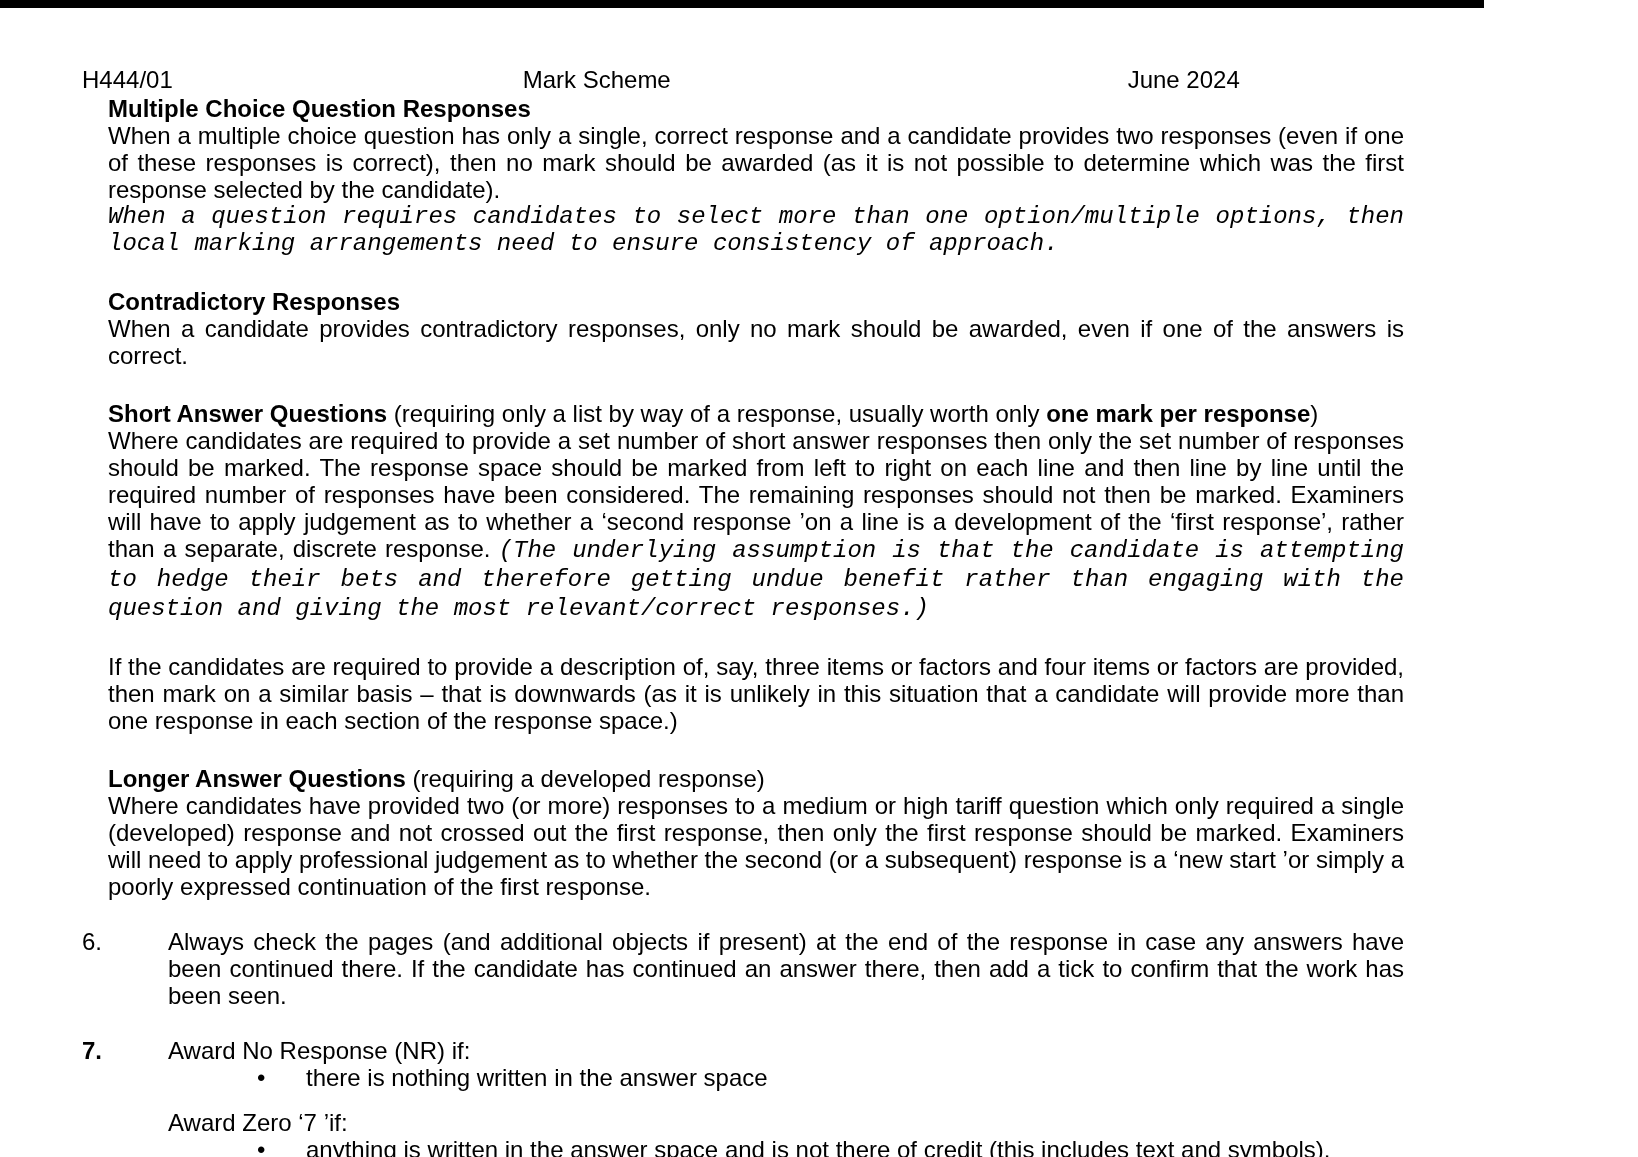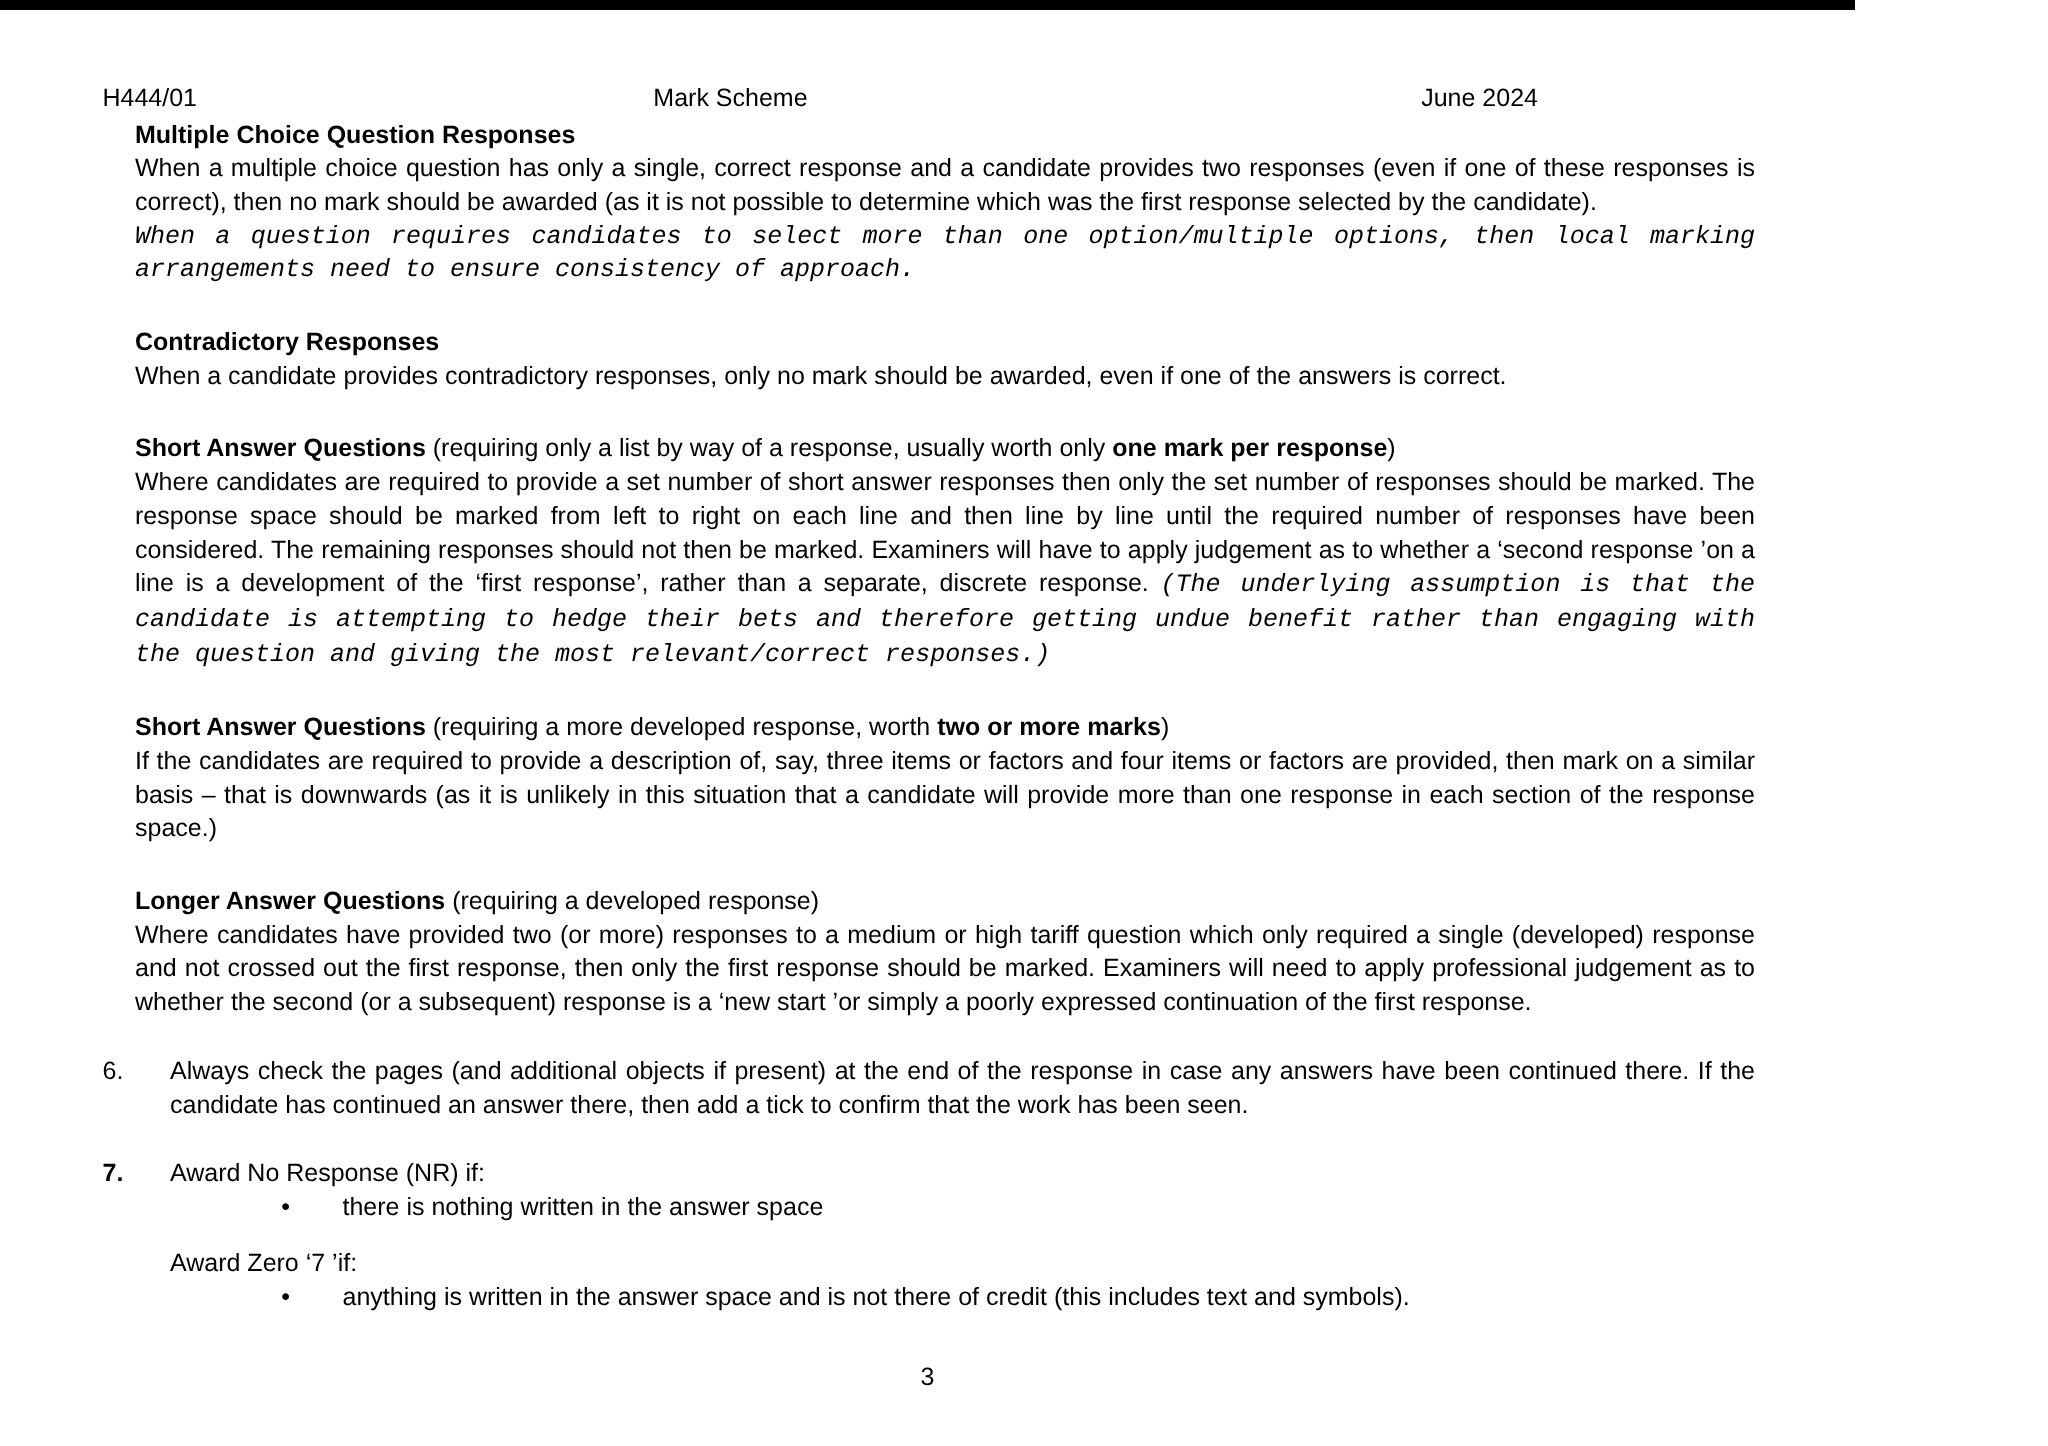--- a/index.html
+++ b/index.html
@@ -3,21 +3,21 @@
 <meta charset="utf-8">
 <style>
   html, body { margin: 0; padding: 0; background: #ffffff; }
   .page {
     position: relative;
     width: 1484px;
     height: 1157px;
     background: #ffffff;
     color: #000000;
     font-family: "Liberation Sans", "DejaVu Sans", sans-serif;
-    font-size: 20px;
+    font-size: 24px;
     line-height: 27px;
     overflow: hidden;
   }
   .top-border {
     height: 8px;
     width: 100%;
     background: #000000;
   }
   .header {
     display: flex;
@@ -33,21 +33,21 @@
   .para { margin: 0; text-align: justify; }
   .italic { font-style: italic; font-family: Liberation Mono, monospace; }
   .bold { font-weight: bold; }
 
   .item {
     display: flex;
     margin: 28px 80px 0 82px;
   }
   .item .num { width: 54px; flex: none; }
   .item .num.bold { font-weight: bold; }
-  .item .item-body { flex: 1; }
+  .item .item-body { flex: 1; margin-left: 32px; }
 
   .bullet-row { display: flex; padding-left: 89px; }
   .bullet-glyph { width: 49px; flex: none; }
   .zero-label { margin-top: 18px; }
 
   .footer {
     margin-top: 37px;
     text-align: center;
   }
 </style>
@@ -74,21 +74,20 @@
     <div class="sec-heading">Contradictory Responses</div>
     <p class="para">When a candidate provides contradictory responses, only no mark should be awarded, even if one of the answers is correct.</p>
   </div>
 
   <div class="sec">
     <div><span class="bold">Short Answer Questions</span><span> (requiring only a list by way of a response, usually worth only </span><span class="bold">one mark per response</span><span>)</span></div>
     <p class="para"><span>Where candidates are required to provide a set number of short answer responses then only the set number of responses should be marked. The response space should be marked from left to right on each line and then line by line until the required number of responses have been considered.  The remaining responses should not then be marked. Examiners will have to apply judgement as to whether a ‘second response ’on a line is a development of the ‘first response’, rather than a separate, discrete response.  </span><span class="italic">(The underlying assumption is that the candidate is attempting to hedge their bets and therefore getting undue benefit rather than engaging with the question and giving the most relevant/correct responses.)</span></p>
   </div>
 
   <div class="sec">
-    <div><span class="bold">Short Answer Questions</span><span> (requiring a more developed response, worth </span><span class="bold">two or more marks</span><span>)</span></div>
     <p class="para">If the candidates are required to provide a description of, say, three items or factors and four items or factors are provided, then mark on a similar basis – that is downwards (as it is unlikely in this situation that a candidate will provide more than one response in each section of the response space.)</p>
   </div>
 
   <div class="sec">
     <div><span class="bold">Longer Answer Questions</span><span> (requiring a developed response)</span></div>
     <p class="para">Where candidates have provided two (or more) responses to a medium or high tariff question which only required a single (developed) response and not crossed out the first response, then only the first response should be marked. Examiners will need to apply professional judgement as to whether the second (or a subsequent) response is a ‘new start ’or simply a poorly expressed continuation of the first response.</p>
   </div>
 
   <div class="item">
     <span class="num">6.</span>

